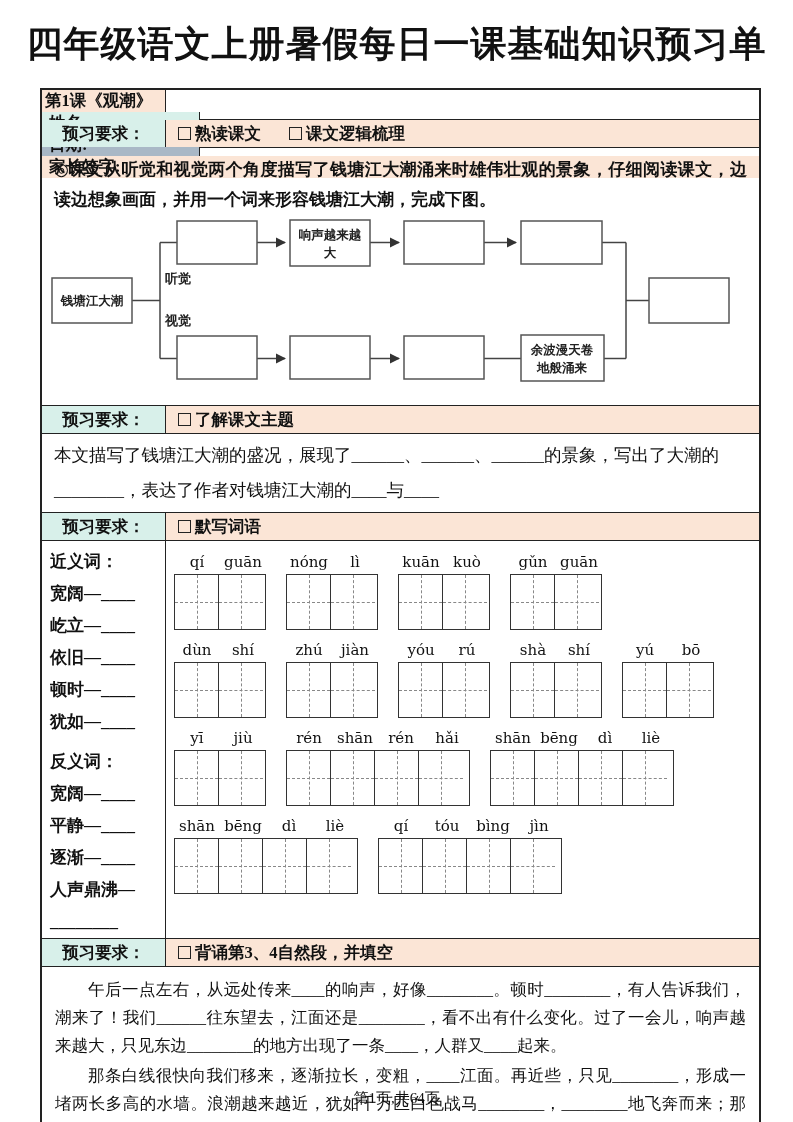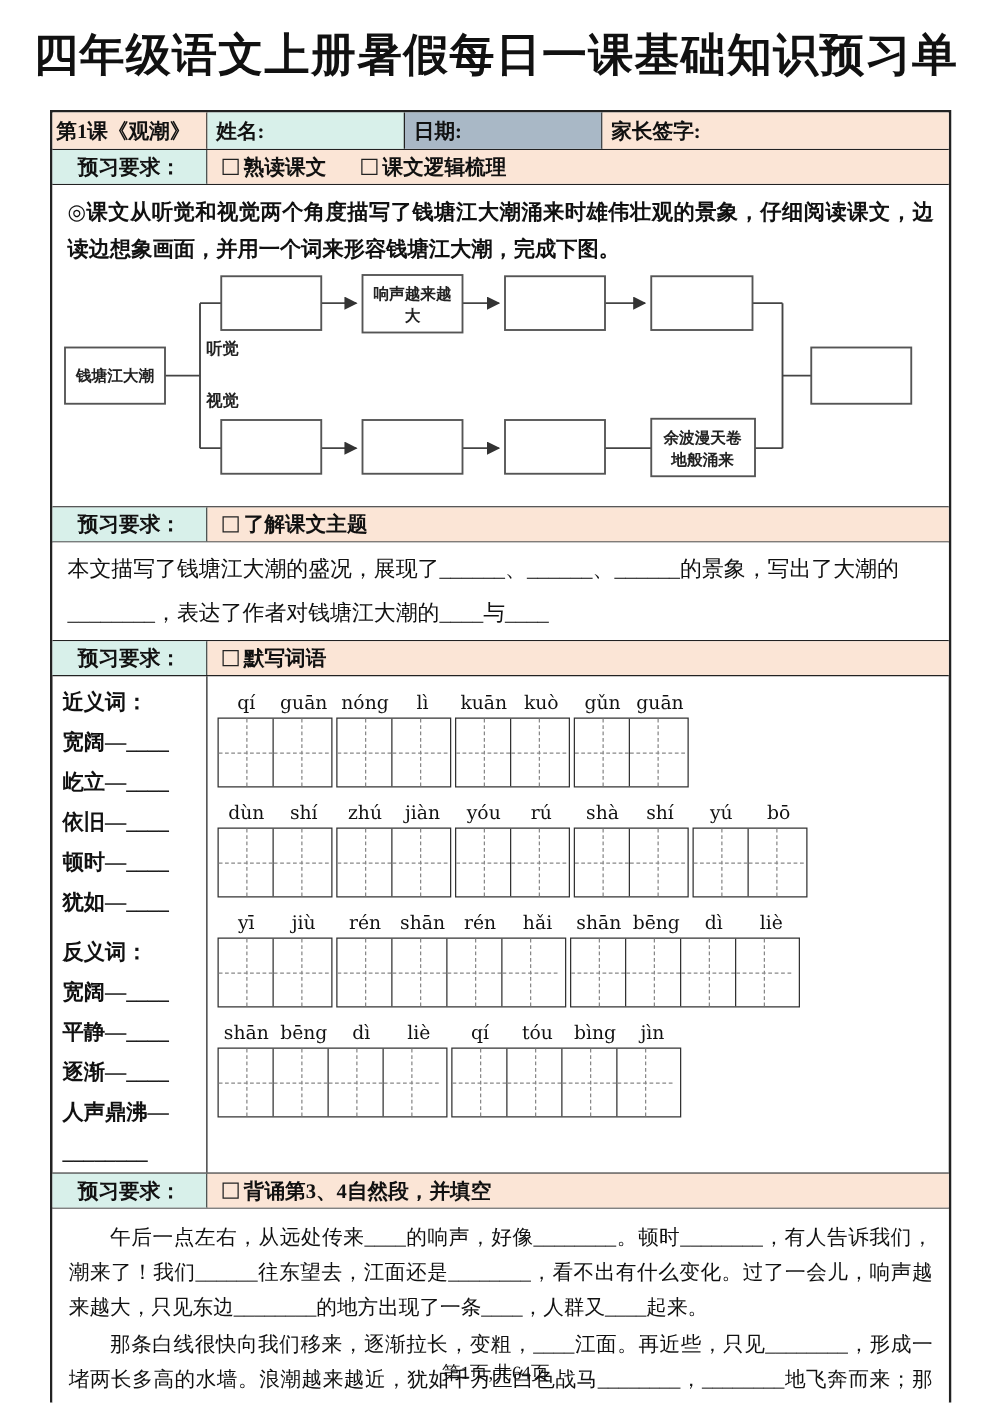--- a/index.html
+++ b/index.html
@@ -8,21 +8,21 @@
   *{box-sizing:border-box;margin:0;padding:0;}
   body{background:#fff;font-family:"Liberation Serif","DejaVu Serif",serif;color:#111;}
   .page{position:relative;width:793px;height:1122px;background:#fff;overflow:hidden;}
   .title{text-align:center;padding-top:20px;font-size:36px;font-weight:900;letter-spacing:1px;white-space:nowrap;}
   .sheet{position:absolute;left:40px;top:88px;width:721px;border:2px solid var(--line);}
   .row{display:flex;border-bottom:1.5px solid var(--line);}
   .row:last-child{border-bottom:none;}
   .cell{border-right:1.5px solid var(--line);}
   .cell:last-child{border-right:none;}
   
-  .hdr-row{height:30px;}
+  .hdr-row{height:30px;flex-direction:column;}
   .hdr-row .cell{display:flex;align-items:center;font-size:16.5px;font-weight:600;padding-left:7px;}
   .c-lesson{width:124px;background:var(--peach);padding-left:3px !important;}
   .c-name{width:158px;background:var(--teal);}
   .c-date{width:158px;background:var(--gray);}
   .c-sign{flex:1;background:var(--peach);}
   
   .req-row{height:28px;}
   .req-label{width:124px;background:var(--teal);display:flex;align-items:center;justify-content:center;font-size:16.5px;font-weight:600;}
   .req-content{flex:1;background:var(--peach);display:flex;align-items:center;gap:28px;padding-left:12px;font-size:16.5px;font-weight:600;}
   .chk-item{display:inline-flex;align-items:center;}
@@ -31,21 +31,21 @@
   .intro-cell{background:#fff;}
   .intro-text{padding:7px 12px 2px 12px;font-size:17px;line-height:30px;text-align:justify;font-weight:bold;}
   .flow-svg{display:block;margin-top:2px;}
   
   .theme-cell{background:#fff;padding:4px 12px;font-size:17.5px;line-height:35px;}
   
   .word-row{display:flex;}
   .syn-col{width:124px;border-right:1.5px solid var(--line);padding:5px 6px 0 8px;font-size:17px;font-weight:600;line-height:32px;}
   .syn-gap{height:8px;}
   .grids-col{flex:1;padding:12px 4px 6px 6px;}
-  .grid-row{display:flex;gap:3px;margin-bottom:11px;padding-left:2px;}
+  .grid-row{display:flex;gap:20px;margin-bottom:11px;padding-left:2px;}
   .py-row{display:flex;height:21px;font-family:"DejaVu Serif",serif;font-size:15px;color:#111;}
   .py{width:46px;text-align:center;white-space:nowrap;}
   .cell-row{display:flex;border:1.5px solid #333;background:#fff;}
   .wcell{width:44px;height:54px;position:relative;border-right:1px solid #333;}
   .wcell:last-child{border-right:none;}
   .wcell::before{content:"";position:absolute;left:50%;top:0;bottom:0;border-left:1px dashed #888;}
   .wcell::after{content:"";position:absolute;top:50%;left:0;right:0;border-top:1px dashed #888;}
   
   .recite-cell{background:#fff;padding:9px 13px 8px 13px;font-size:16.5px;line-height:28px;text-align:justify;}
   .recite-cell p{text-indent:2em;margin-bottom:2px;}

